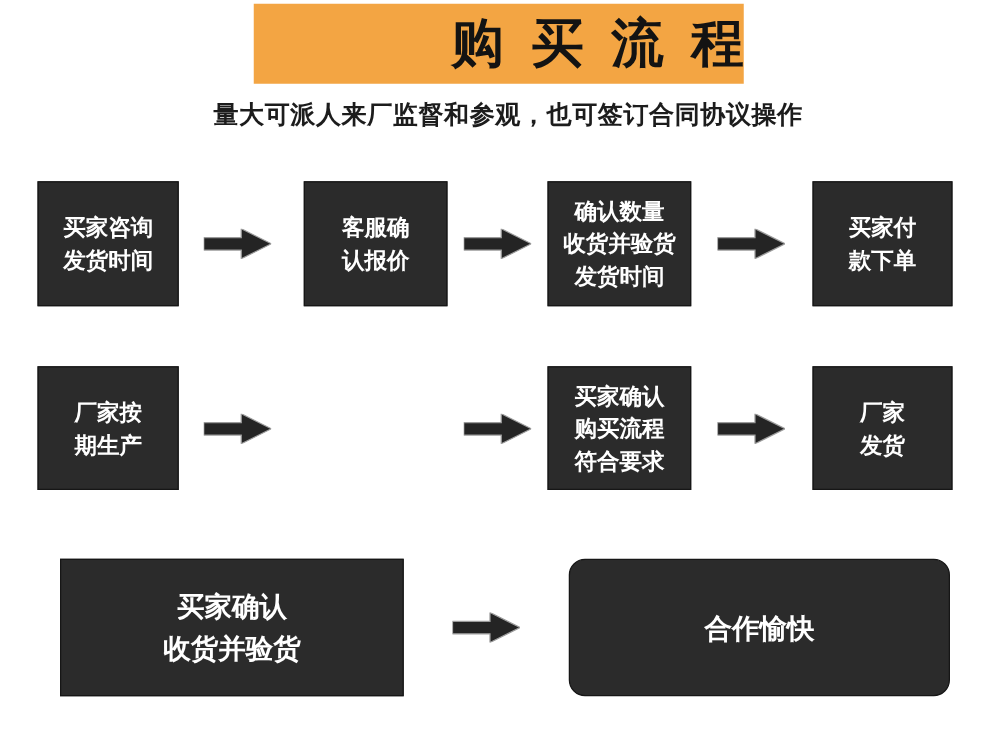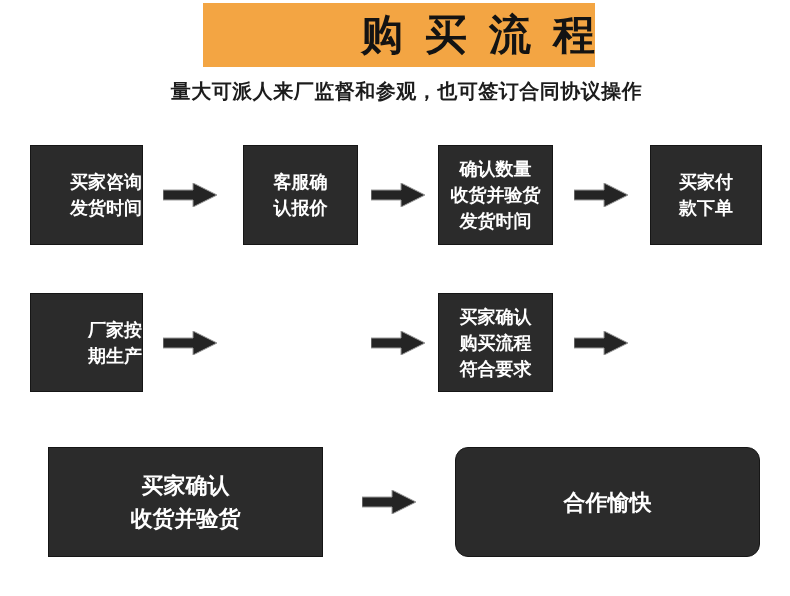--- a/index.html
+++ b/index.html
@@ -30,21 +30,21 @@
     position:absolute;background:var(--box-bg);border:1px solid var(--box-border);
     color:var(--box-text);display:flex;flex-direction:column;
     align-items:center;justify-content:center;text-align:center;
     box-sizing:border-box;
   }
   .box .line{display:block;font-weight:bold;font-size:18px;line-height:26px;white-space:nowrap;}
   .big .line{font-size:22px;line-height:33px;}
 
   .r1{top:145px;height:100px;}
   .r2{top:293px;height:99px;}
-  .b1{left:30px;width:113px;align-items:flex-end;}
+  .b1{left:30px;width:113px;}
   .b2{left:243px;width:115px;justify-content:center;}
   .b3{left:438px;width:115px;}
   .b4{left:650px;width:112px;}
   .b5{left:48px;top:447px;width:275px;height:110px;}
   .b6{left:455px;top:447px;width:305px;height:110px;border-radius:13px;}
 
   .arrow{position:absolute;width:54px;height:24px;color:var(--arrow);}
   .arrow.ra1{top:183px;}
   .arrow.ra2{top:331px;}
   .a1{left:163px;}
@@ -101,20 +101,24 @@
     <polygon points="0,7 30,7 30,0 54,12 30,24 30,17 0,17" fill="currentColor" stroke="#9b9b9b" stroke-width="1"></polygon>
   </svg>
   <div class="box r2 b3">
     <span class="line">买家确认</span>
     <span class="line">购买流程</span>
     <span class="line">符合要求</span>
   </div>
   <svg class="arrow ra2 a3" viewBox="0 0 54 24">
     <polygon points="0,7 30,7 30,0 54,12 30,24 30,17 0,17" fill="currentColor" stroke="#9b9b9b" stroke-width="1"></polygon>
   </svg>
+  <div class="box r2 b4">
+    <span class="line">厂家</span>
+    <span class="line">发货</span>
+  </div>
 
   <div class="box big b5">
     <span class="line">买家确认</span>
     <span class="line">收货并验货</span>
   </div>
   <svg class="arrow a4" viewBox="0 0 54 24">
     <polygon points="0,7 30,7 30,0 54,12 30,24 30,17 0,17" fill="currentColor" stroke="#9b9b9b" stroke-width="1"></polygon>
   </svg>
   <div class="box big b6">
     <span class="line">合作愉快</span>

